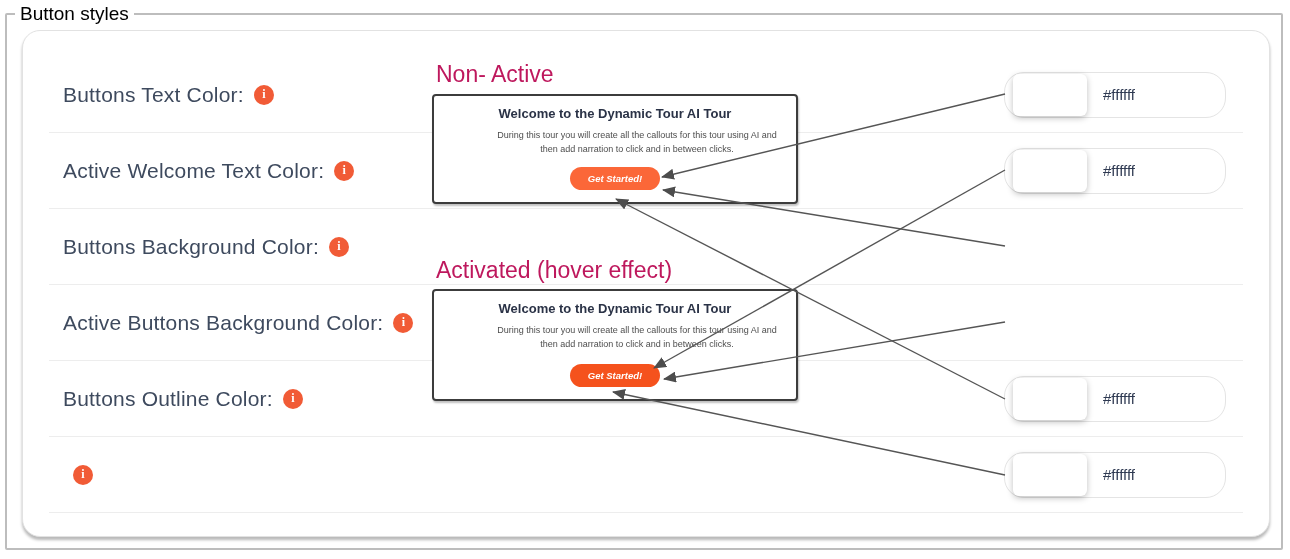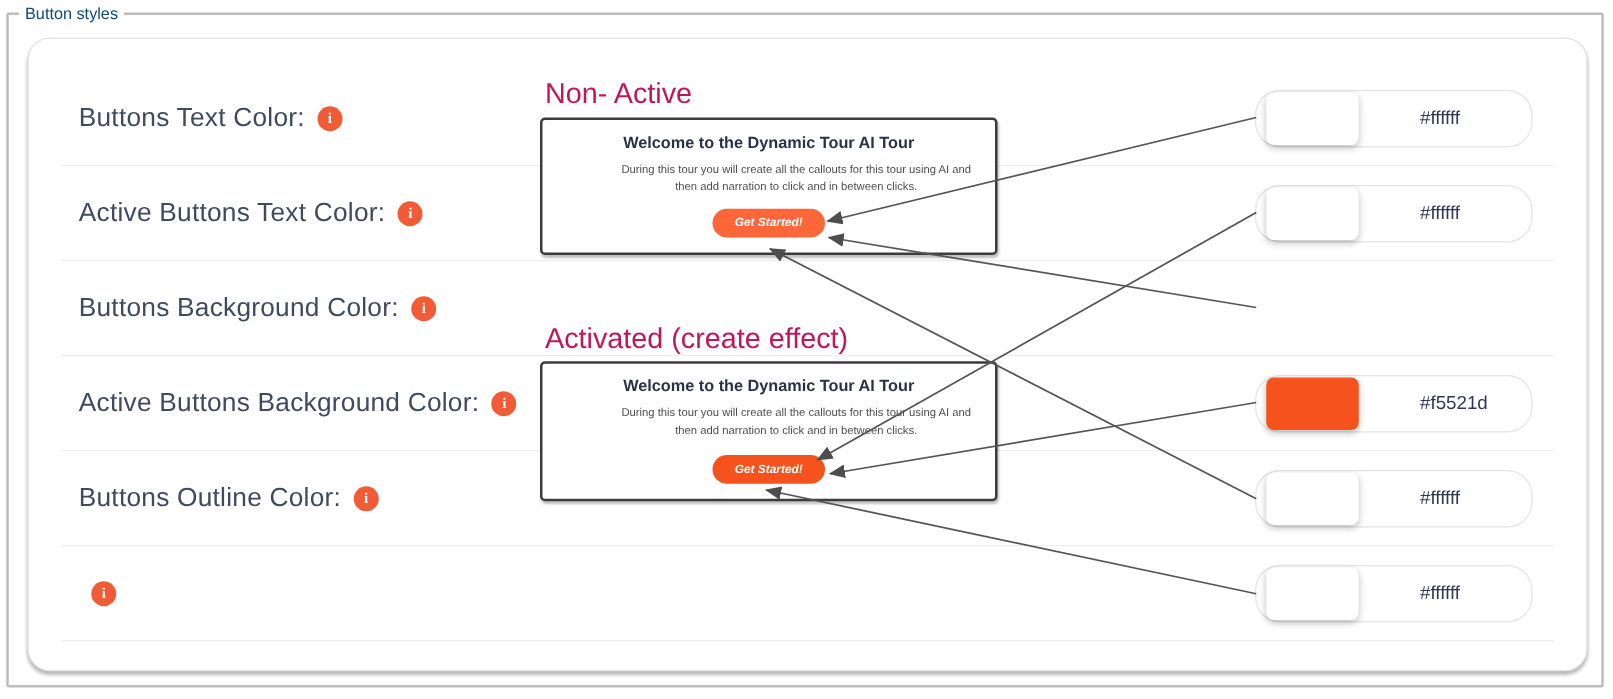--- a/index.html
+++ b/index.html
@@ -2,40 +2,40 @@
 <html><head>
 <meta charset="utf-8">
 <style>
   * { margin:0; padding:0; box-sizing:border-box; }
   html,body { width:1290px; height:559px; background:#ffffff;
               font-family:"Liberation Sans", sans-serif; overflow:hidden; position:relative; }
 
   
   fieldset.panel { position:absolute; left:5px; top:3px; width:1278px; height:547px;
                    border:2px solid #bdbdbd; border-radius:2px; background:#ffffff; }
-  fieldset.panel legend { margin-left:8px; padding:0 5px; font-size:13px; color:#0c4a6e; }
+  fieldset.panel legend { margin-left:8px; padding:0 5px; font-size:19px; color:#000000; }
 
   
   .card { position:absolute; left:22px; top:30px; width:1248px; height:507px;
           background:#ffffff; border:1px solid #e2e2e2; border-radius:18px;
           box-shadow:0 3px 3px rgba(0,0,0,0.28); padding-top:26px; z-index:1; }
 
   .row { position:relative; height:76px; margin:0 26px; border-bottom:1px solid #ededed; }
   .label-wrap { position:absolute; left:14px; top:50%; transform:translateY(-50%);
                 display:flex; align-items:center; }
   .label { font-size:21px; color:#3e4a5e; letter-spacing:0.2px; }
   .info-icon { display:inline-flex; align-items:center; justify-content:center;
                width:20px; height:20px; margin-left:10px; border-radius:50%;
                background:#f15b36; color:#ffffff; font-size:12px; font-weight:bold;
                font-family:"Liberation Serif", serif; cursor:pointer; }
 
   .color-control { position:absolute; right:17px; top:50%; transform:translateY(-50%);
                    width:222px; height:46px; background:#ffffff;
                    border:1px solid #e4e4e4; border-radius:20px;
-                   display:flex; align-items:center; cursor:pointer;gap:33px; }
+                   display:flex; align-items:center; cursor:pointer; }
   .swatch { width:74px; height:42px; margin-left:8px; border-radius:6px;
             box-shadow:0 2px 6px rgba(0,0,0,0.25); flex:0 0 auto; }
   .hex { margin-left:16px; font-size:15px; font-weight:500; color:#2f3a52; }
 
   
   .preview-heading { position:absolute; font-size:23px; color:#be185d; z-index:2; }
   .preview-card { position:absolute; width:366px; background:#ffffff;
                   border:2px solid #3c3c3c; border-radius:4px; z-index:2;
                   box-shadow:1px 2px 2px rgba(0,0,0,0.25); padding-top:10px; }
   .pv-title { text-align:center; font-size:13px; font-weight:bold; color:#2a3246; }
@@ -65,44 +65,40 @@
       <span class="info-icon">i</span>
     </div>
     <div class="color-control">
       <span class="swatch" style="background-color: rgb(255, 255, 255);"></span>
       <span class="hex">#ffffff</span>
     </div>
   </div>
 
   <div class="row">
     <div class="label-wrap">
-      <span class="label">Active Buttons Text Color:</span>
+      <span class="label">Active Welcome Text Color:</span>
       <span class="info-icon">i</span>
     </div>
     <div class="color-control">
       <span class="swatch" style="background-color: rgb(255, 255, 255);"></span>
       <span class="hex">#ffffff</span>
     </div>
   </div>
 
   <div class="row">
     <div class="label-wrap">
       <span class="label">Buttons Background Color:</span>
       <span class="info-icon">i</span>
     </div>
   </div>
 
   <div class="row">
     <div class="label-wrap">
       <span class="label">Active Buttons Background Color:</span>
       <span class="info-icon">i</span>
-    </div>
-    <div class="color-control">
-      <span class="swatch" style="background-color: rgb(245, 82, 29);"></span>
-      <span class="hex">#f5521d</span>
     </div>
   </div>
 
   <div class="row">
     <div class="label-wrap">
       <span class="label">Buttons Outline Color:</span>
       <span class="info-icon">i</span>
     </div>
     <div class="color-control">
       <span class="swatch" style="background-color: rgb(255, 255, 255);"></span>
@@ -120,21 +116,21 @@
     </div>
   </div>
 
   <div class="preview-heading" style="left:413px; top:30px;">Non- Active</div>
   <div class="preview-card" style="left:409px; top:63px; height:110px;">
     <div class="pv-title">Welcome to the Dynamic Tour AI Tour</div>
     <div class="pv-desc">During this tour you will create all the callouts for this tour using AI and then add narration to click and in between clicks.</div>
     <button class="pv-btn" style="background-color: rgb(251, 103, 56);">Get Started!</button>
   </div>
 
-  <div class="preview-heading" style="left:413px; top:226px;">Activated (create effect)</div>
+  <div class="preview-heading" style="left:413px; top:226px;">Activated (hover effect)</div>
   <div class="preview-card" style="left:409px; top:258px; height:112px;">
     <div class="pv-title">Welcome to the Dynamic Tour AI Tour</div>
     <div class="pv-desc">During this tour you will create all the callouts for this tour using AI and then add narration to click and in between clicks.</div>
     <button class="pv-btn" style="background-color: rgb(245, 82, 29);">Get Started!</button>
   </div>
 
 </div>
 
 <svg class="connectors" viewBox="0 0 1290 559" xmlns="http://www.w3.org/2000/svg">
   <defs>

